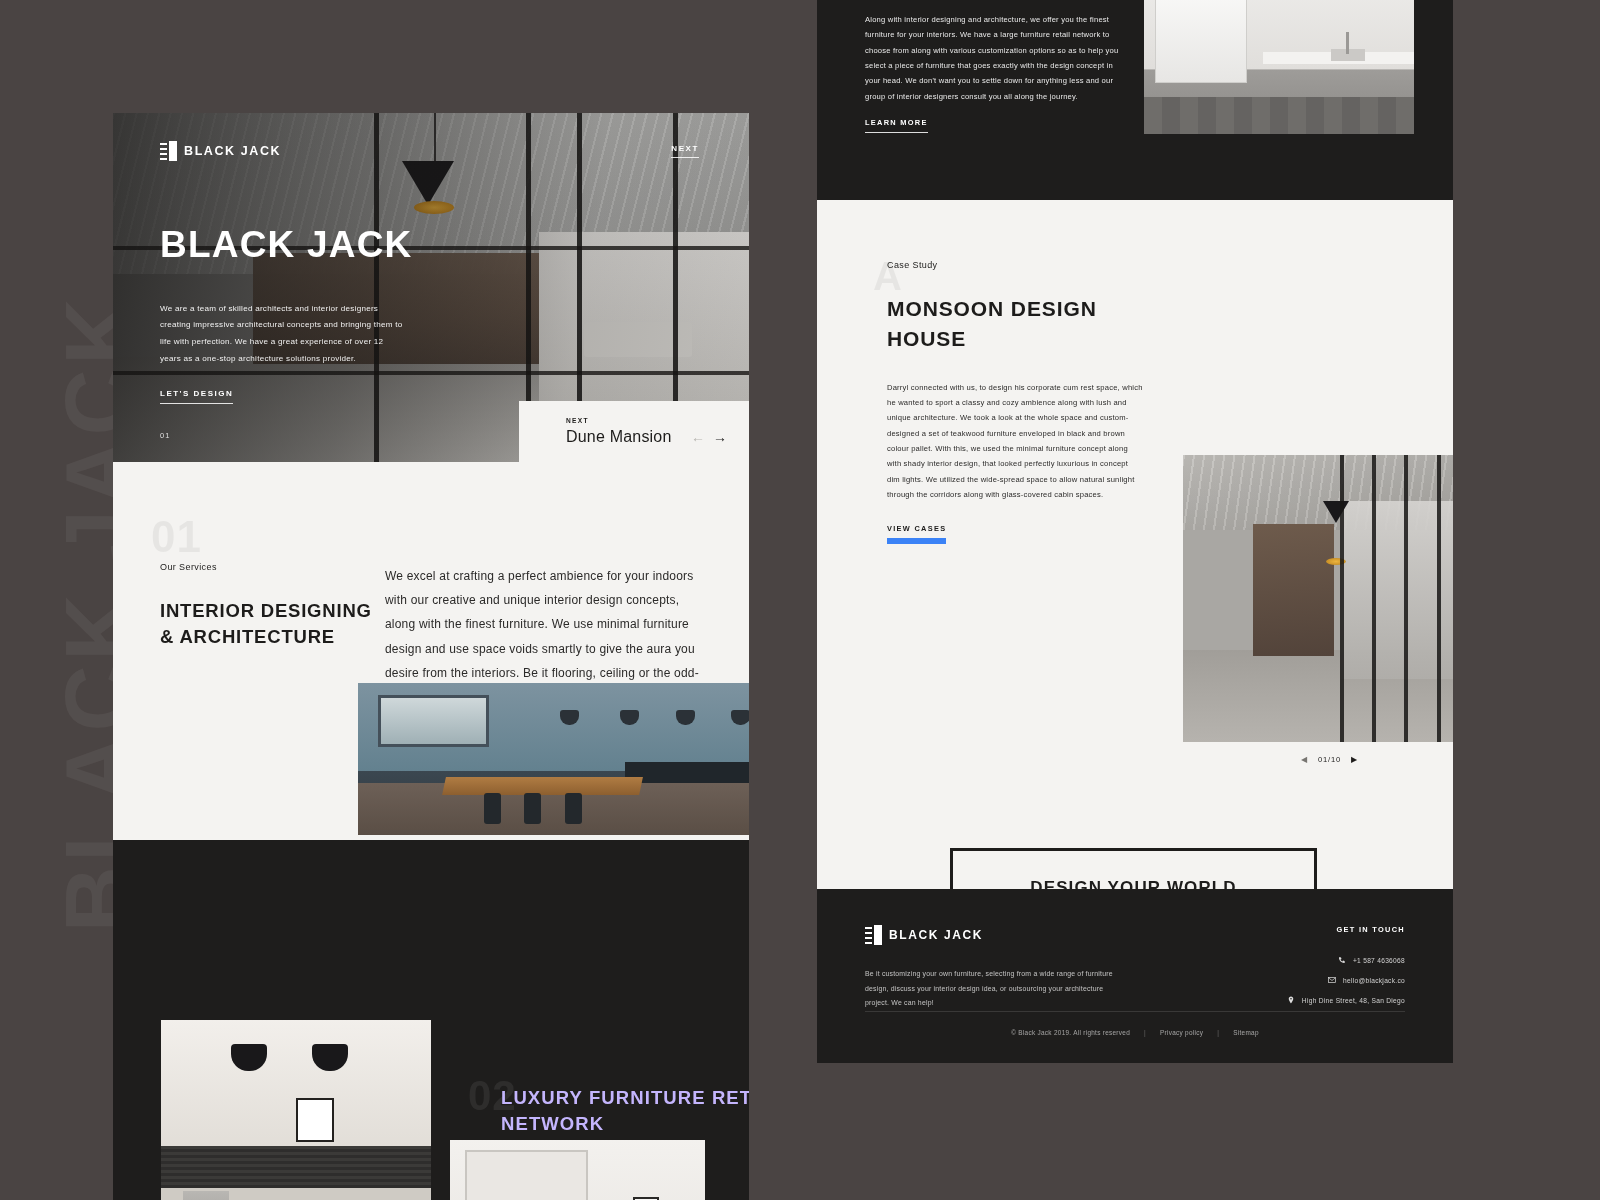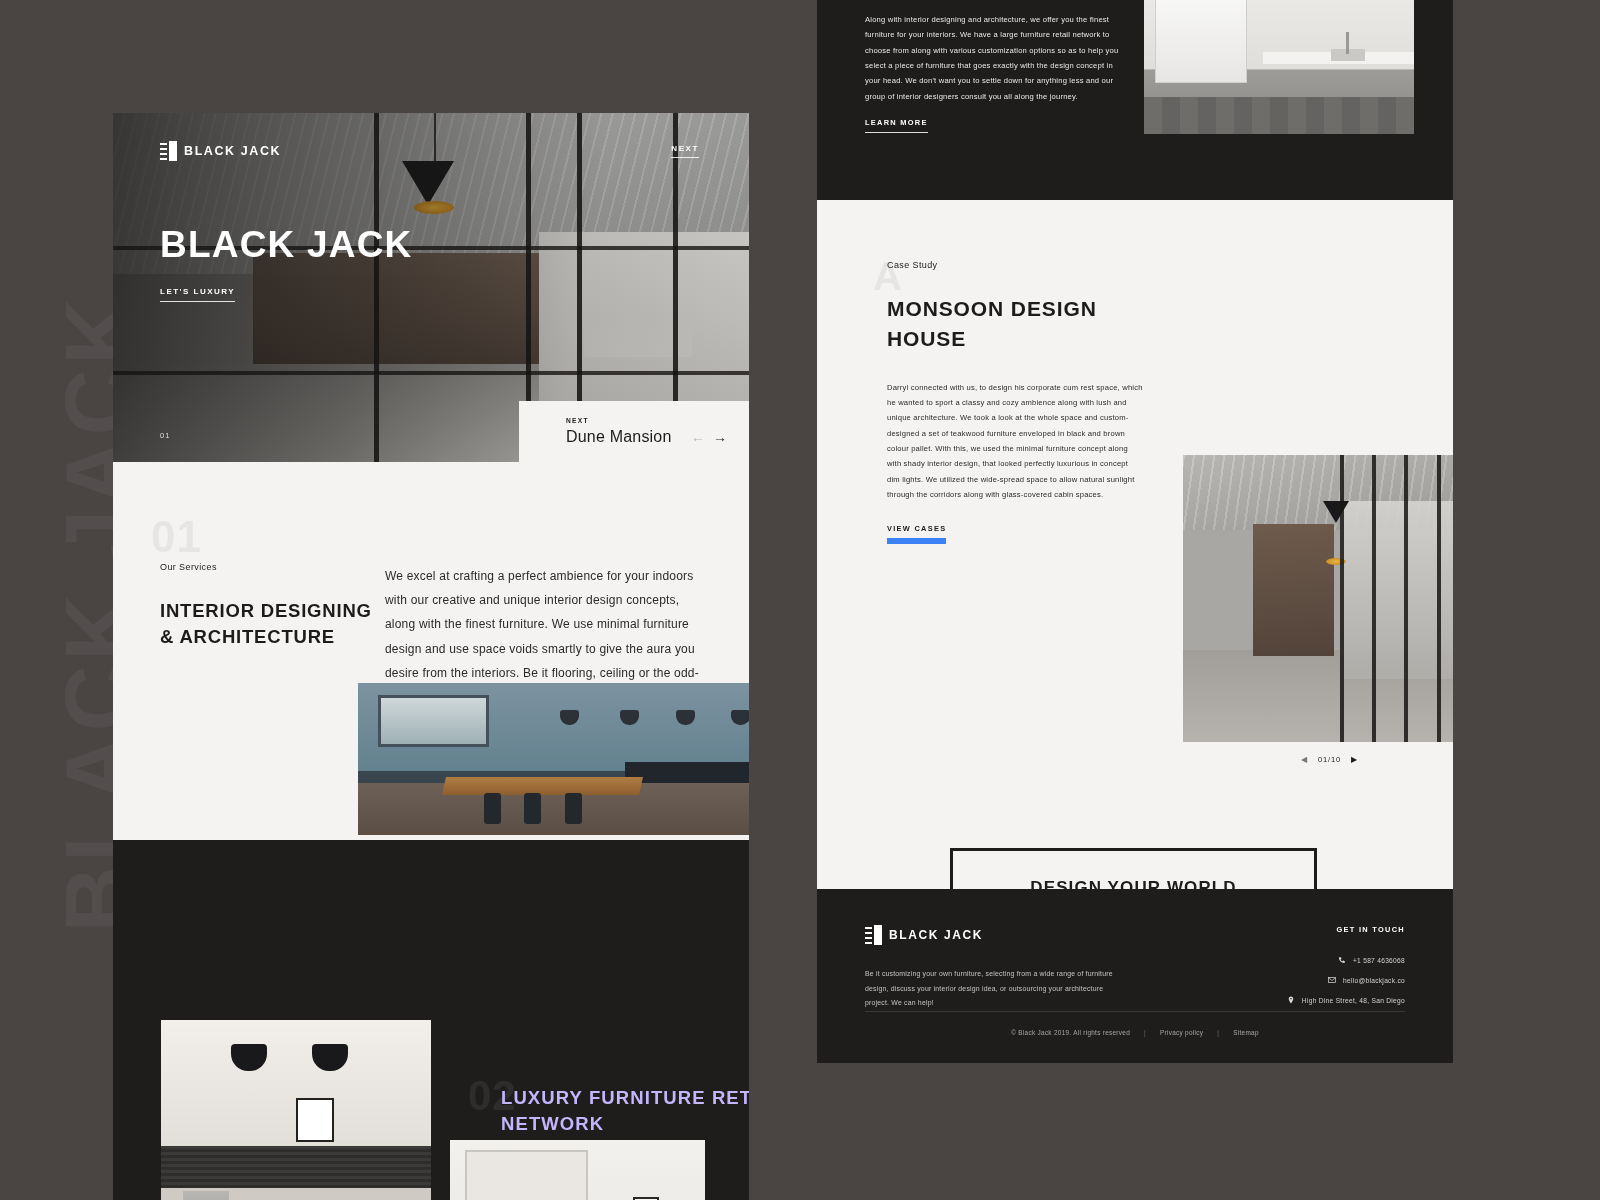--- a/index.html
+++ b/index.html
@@ -383,21 +383,22 @@
             <span class="bar-stack"></span>
               <span class="bar-tall"></span>
           </span>
           <span class="logo-text">BLACK JACK</span>
         </div>
         <div class="menu-btn">NEXT</div>
       </div>
 
       <div class="hero-body">
         <h1 class="hero-title">BLACK JACK</h1>
-        <span class="link-ul">LET'S LUXURY</span>
+        <p class="hero-desc">We are a team of skilled architects and interior designers creating impressive architectural concepts and bringing them to life with perfection. We have a great experience of over 12 years as a one-stop architecture solutions provider.</p>
+        <span class="link-ul">LET'S DESIGN</span>
       </div>
 
       <div class="hero-index">01</div>
 
       <div class="next-card">
         <div class="next-label">NEXT</div>
         <div class="next-row">
           <div class="next-title">Dune Mansion</div>
           <div class="next-arrows">
             <span class="arrow-ico dim">←</span>

